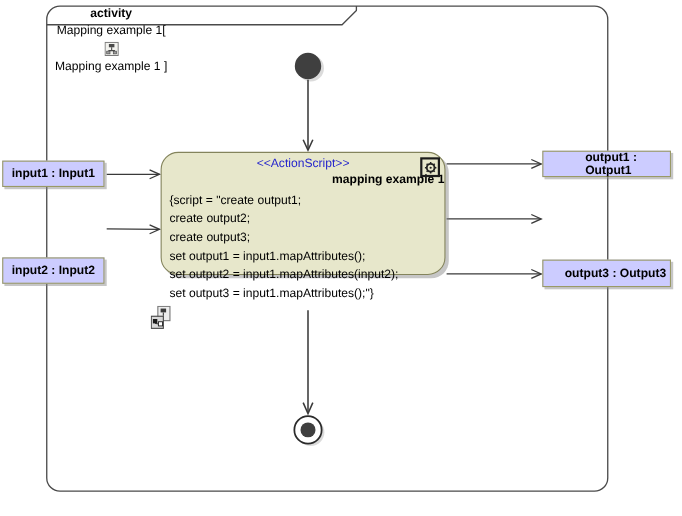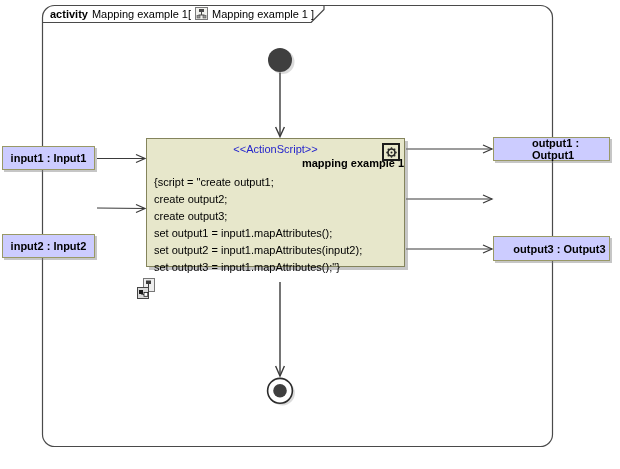--- a/index.html
+++ b/index.html
@@ -5,42 +5,42 @@
   html,body{margin:0;padding:0;background:#ffffff;}
   #canvas{
     position:relative;width:620px;height:469px;background:#ffffff;
     font-family:"Liberation Sans",sans-serif;overflow:hidden;color:#000;
   }
   svg.layer{position:absolute;left:0;top:0;}
 
   
   .tab-text{
     position:absolute;left:50px;top:6px;height:15px;
-    display:flex;align-items:center;gap:4px;font-size:11px;white-space:nowrap;
+    display:flex;align-items:center;gap:4px;font-size:11px;white-space:nowrap;flex-direction:column;
   }
   .kw{font-weight:bold;}
   .tab-icon{width:13px;height:13px;display:inline-block;}
 
   
   .pin{
     position:absolute;background:#CCCCFF;border:1px solid #999966;
     box-shadow:2px 2px 0 rgba(128,128,128,.45);
     display:flex;align-items:center;justify-content:center;
     font-size:11px;font-weight:bold;box-sizing:border-box;
   }
   #pin-input1{left:2px;top:146px;width:93px;height:24px;}
   #pin-input2{left:2px;top:195px;width:93px;height:24px;margin-top:39px;}
   #pin-output1{left:493px;top:137px;width:117px;height:24px;padding-left:38px;}
   #pin-output2{left:493px;top:187px;width:117px;height:24px;}
   #pin-output3{left:493px;top:236px;width:117px;height:25px;padding-left:16px;}
 
   
   #action-node{
-    position:absolute;left:146px;top:138px;width:259px;height:129px;
-    background:#E7E7CB;border:1px solid #84845C;border-radius:0;
+    position:absolute;left:146px;top:138px;width:259px;height:112px;
+    background:#E7E7CB;border:1px solid #84845C;border-radius:16px;
     box-shadow:3px 3px 0 rgba(128,128,128,.45);box-sizing:border-box;
   }
   .stereo{margin-top:4px;text-align:center;font-size:11px;color:#2525CC;}
   .node-name{margin-top:2px;text-align:right;font-size:11px;font-weight:bold;}
   .script{margin:5px 0 0 7px;font-size:11px;line-height:17px;}
   .gear-box{
     position:absolute;top:4px;right:4px;width:18px;height:18px;
     border:2px solid #1c1c1c;box-sizing:border-box;
     display:flex;align-items:center;justify-content:center;background:transparent;
   }

